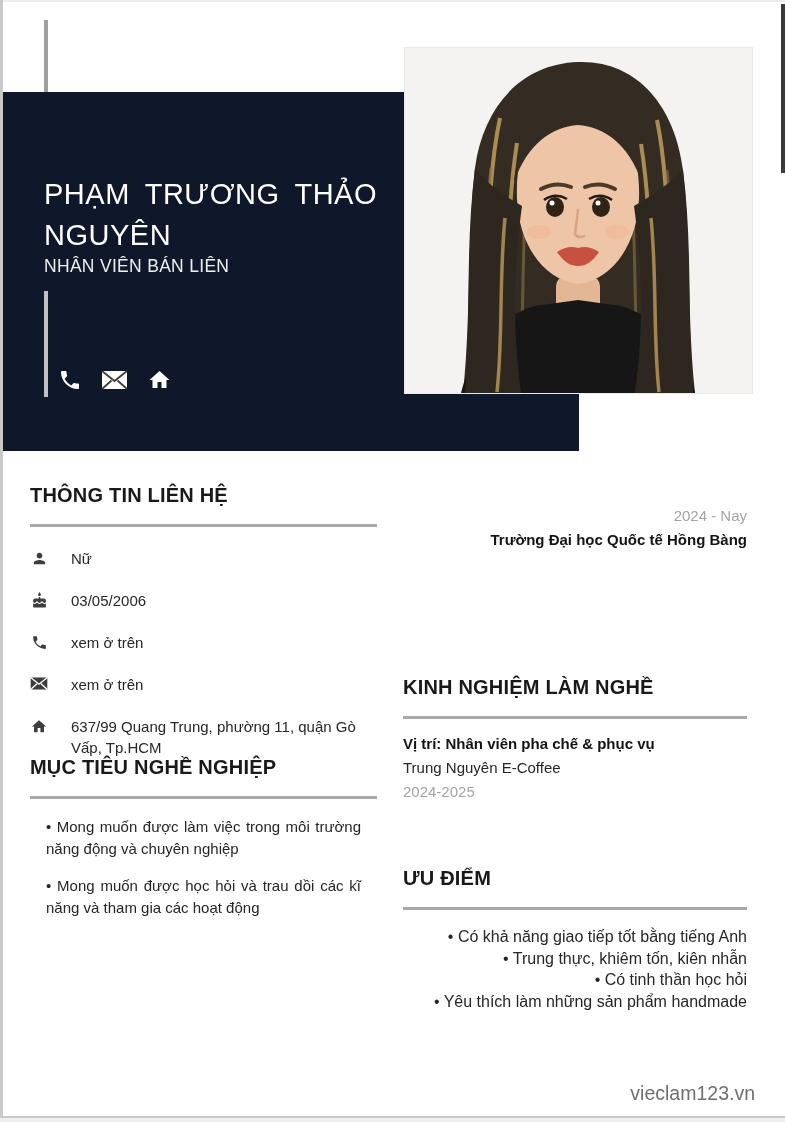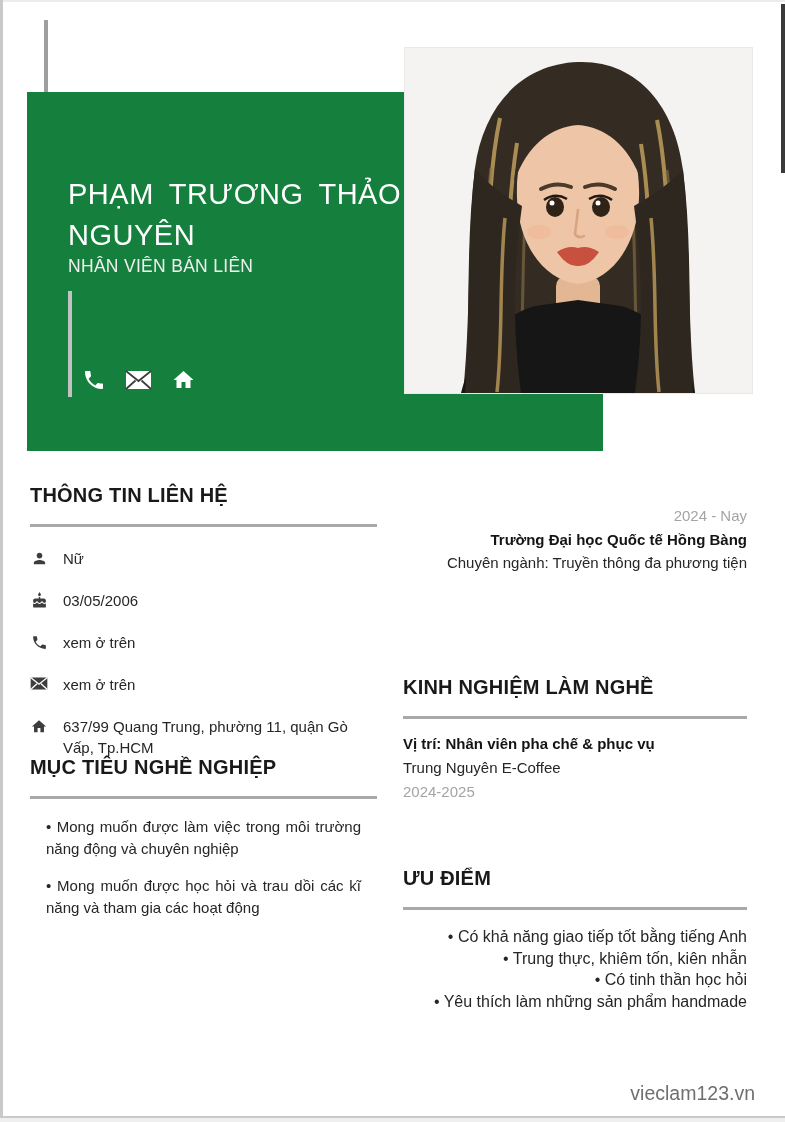--- a/index.html
+++ b/index.html
@@ -9,21 +9,21 @@
   }
   
   .edge-top{position:absolute;left:0;top:0;width:785px;height:2px;background:#ececec;}
   .edge-left{position:absolute;left:0;top:0;width:3px;height:1122px;background:#c9c9c9;}
   .edge-right-strip{position:absolute;left:781px;top:4px;width:4px;height:169px;background:#3a3a3a;}
   .edge-bottom-line{position:absolute;left:0;top:1116px;width:785px;height:2px;background:#c9c9c9;}
   .edge-bottom-area{position:absolute;left:0;top:1118px;width:785px;height:4px;background:#efefef;}
 
   
   .accent-line-1{position:absolute;left:44px;top:20px;width:4px;height:144px;background:#9f9f9f;}
-  .dark-block{position:absolute;left:3px;top:92px;width:576px;height:359px;background:#15803d;margin-left:24px;}
+  .dark-block{position:absolute;left:3px;top:92px;width:576px;height:359px;background:#0f172a;}
   .name{position:absolute;left:41px;top:82px;width:333px;color:#ffffff;
         font-size:29px;line-height:41px;letter-spacing:.5px;font-weight:400;}
   .name .line1{text-align:justify;text-align-last:justify;}
   .job-title{position:absolute;left:41px;top:164px;color:#efefef;font-size:17.5px;
         letter-spacing:.3px;font-weight:400;}
   .accent-line-2{position:absolute;left:41px;top:199px;width:4px;height:106px;background:#c2c2c2;}
   .header-icons{position:absolute;left:55px;top:276px;display:flex;gap:19px;align-items:center;color:#ffffff;}
   .header-icons svg{display:block;}
 
   .photo{position:absolute;left:405px;top:48px;width:347px;height:345px;box-shadow:0 0 0 1px #e9e9e9;}
@@ -34,21 +34,21 @@
   .sec h2{font-size:20px;font-weight:700;color:#191919;letter-spacing:.2px;margin:0;
           line-height:27px;padding-bottom:15px;border-bottom:3px solid #a9a9a9;}
   .sec .content{margin-top:17px;font-size:15px;}
   .sec-contact{left:30px;top:482px;}
   .sec-objective{left:30px;top:754px;}
   .sec-education{left:403px;top:482px;width:344px;}
   .sec-experience{left:403px;top:674px;width:344px;}
   .sec-strengths{left:403px;top:865px;width:344px;}
 
   .contact-list{list-style:none;margin:0;padding:0;}
-  .contact-list li{display:flex;gap:15px;margin-bottom:10px;line-height:21px;align-items:flex-start;margin-top:21px;}
+  .contact-list li{display:flex;gap:23px;margin-bottom:10px;line-height:21px;align-items:flex-start;margin-top:21px;}
   .cicon{flex:0 0 18px;display:flex;justify-content:center;color:#3d3d3d;margin-top:2px;}
   .contact-list li span.txt{flex:1;}
 
   .just p{margin:16px;text-align:justify;line-height:21.5px;}
   .edu .content{margin-top:22px;}
   .edu .line{line-height:23.5px;text-align:right;}
   .exp .content{margin-top:13px;}
   .exp .line{line-height:24px;}
   .muted{color:#a4a4a4;}
   .strong{font-weight:700;color:#141414;}
@@ -205,21 +205,20 @@
     <div class="content">
       <p>• Mong muốn được làm việc trong môi trường năng động và chuyên nghiệp</p>
       <p>• Mong muốn được học hỏi và trau dồi các kĩ năng và tham gia các hoạt động</p>
     </div>
   </section>
 
   <section class="sec sec-education edu">
     <div class="content">
       <div class="line muted">2024 - Nay</div>
       <div class="line strong">Trường Đại học Quốc tế Hồng Bàng</div>
-      <div class="line">Chuyên ngành: Truyền thông đa phương tiện</div>
     </div>
   </section>
 
   <section class="sec sec-experience exp">
     <h2>KINH NGHIỆM LÀM NGHỀ</h2>
     <div class="content">
       <div class="line strong">Vị trí: Nhân viên pha chế &amp; phục vụ</div>
       <div class="line">Trung Nguyên E-Coffee</div>
       <div class="line muted">2024-2025</div>
     </div>

